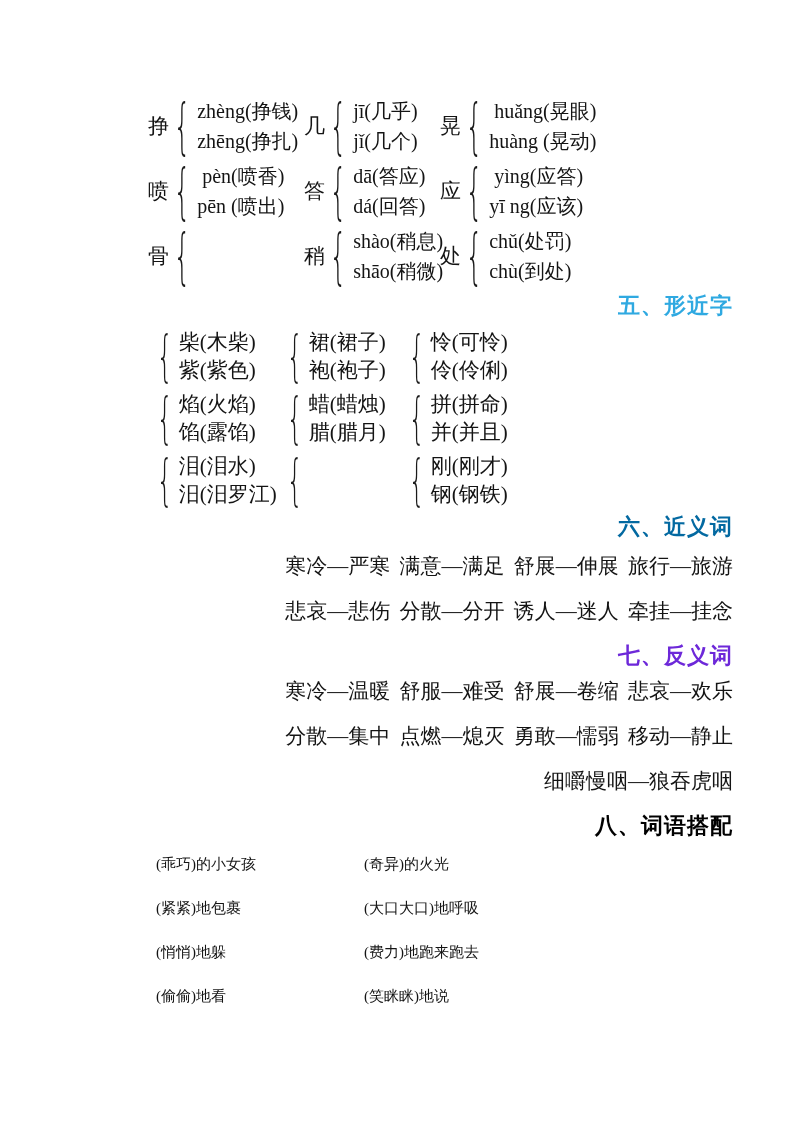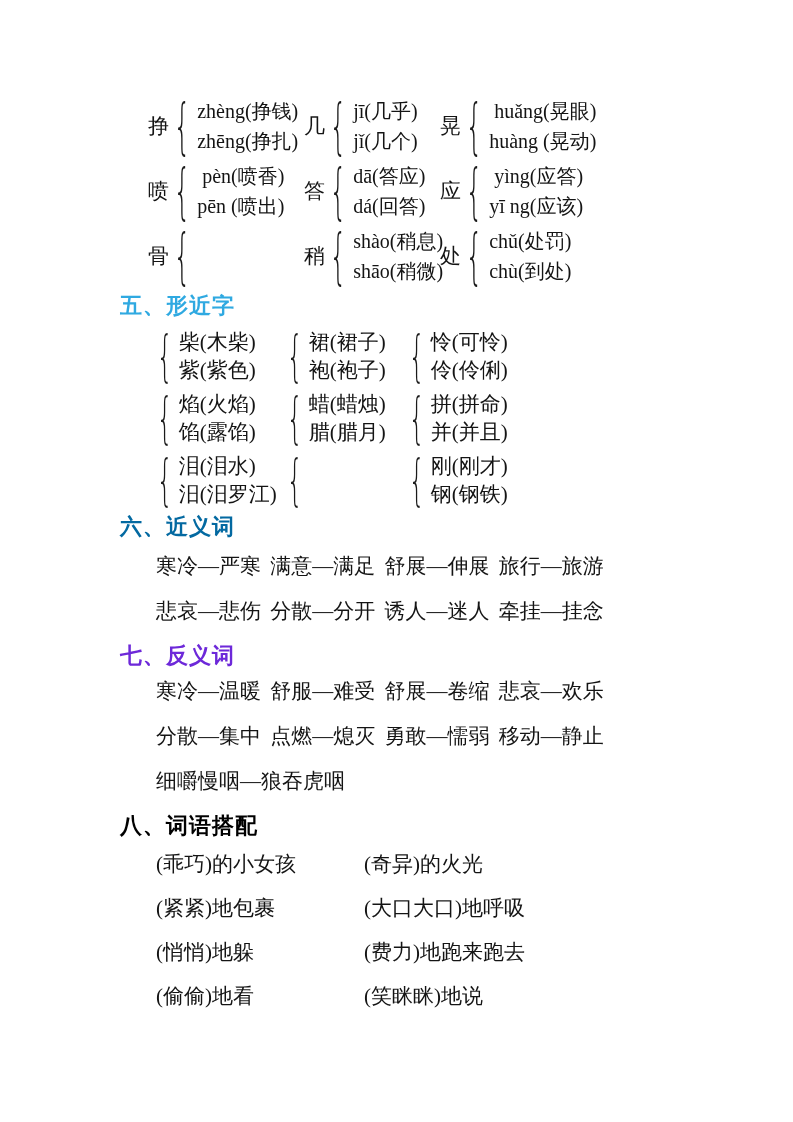--- a/index.html
+++ b/index.html
@@ -27,39 +27,40 @@
     color:#1a1a1a;
   }
   .pyg-lines{display:flex;flex-direction:column;text-align:right;}
   .pyg-lines span{font-size:20px;line-height:30px;white-space:nowrap;}
   
   .sec-title{
     font-family:"Liberation Sans","DejaVu Sans",sans-serif;
     font-weight:700;font-size:22px;line-height:26px;
     letter-spacing:1px;
     color:#2fa9e1;
+    text-align:right;
   }
   .t-xj{margin:7px 0 9px 0;}
   .t-jy{margin:4px 0 13px 0;}
   .t-fy{margin:19px 0 9px 0;}
   .t-dp{margin:12px 0 12px 0;}
   
   .xj-block{padding-left:33px;}
   .xj-row{display:grid;grid-template-columns:130px 122px 1fr;margin-bottom:6px;}
   .xjg{display:flex;align-items:center;}
   .xjg .brace{font-size:56px;line-height:56px;}
   .xjg-lines{display:flex;flex-direction:column;}
   .xjg-lines span{font-size:21px;line-height:28px;white-space:nowrap;}
   
   .word-block{padding-left:36px;}
-  .word-line{font-size:21px;line-height:26px;margin-bottom:19px;white-space:nowrap;word-spacing:4px;}
+  .word-line{font-size:21px;line-height:26px;margin-bottom:19px;white-space:nowrap;word-spacing:4px;text-align:right;}
   
   .dp-block{padding-left:36px;}
   .dp-row{display:grid;grid-template-columns:208px 1fr;margin-bottom:18px;}
-  .dp-row span{font-size:21px;line-height:26px;white-space:nowrap;}
+  .dp-row span{font-size:15px;line-height:26px;white-space:nowrap;}
 </style>
 </head>
 <body>
 
 <div class="page">
 
   <div class="duoyin-block">
 
     <div class="py-row">
       <div class="pyg">

